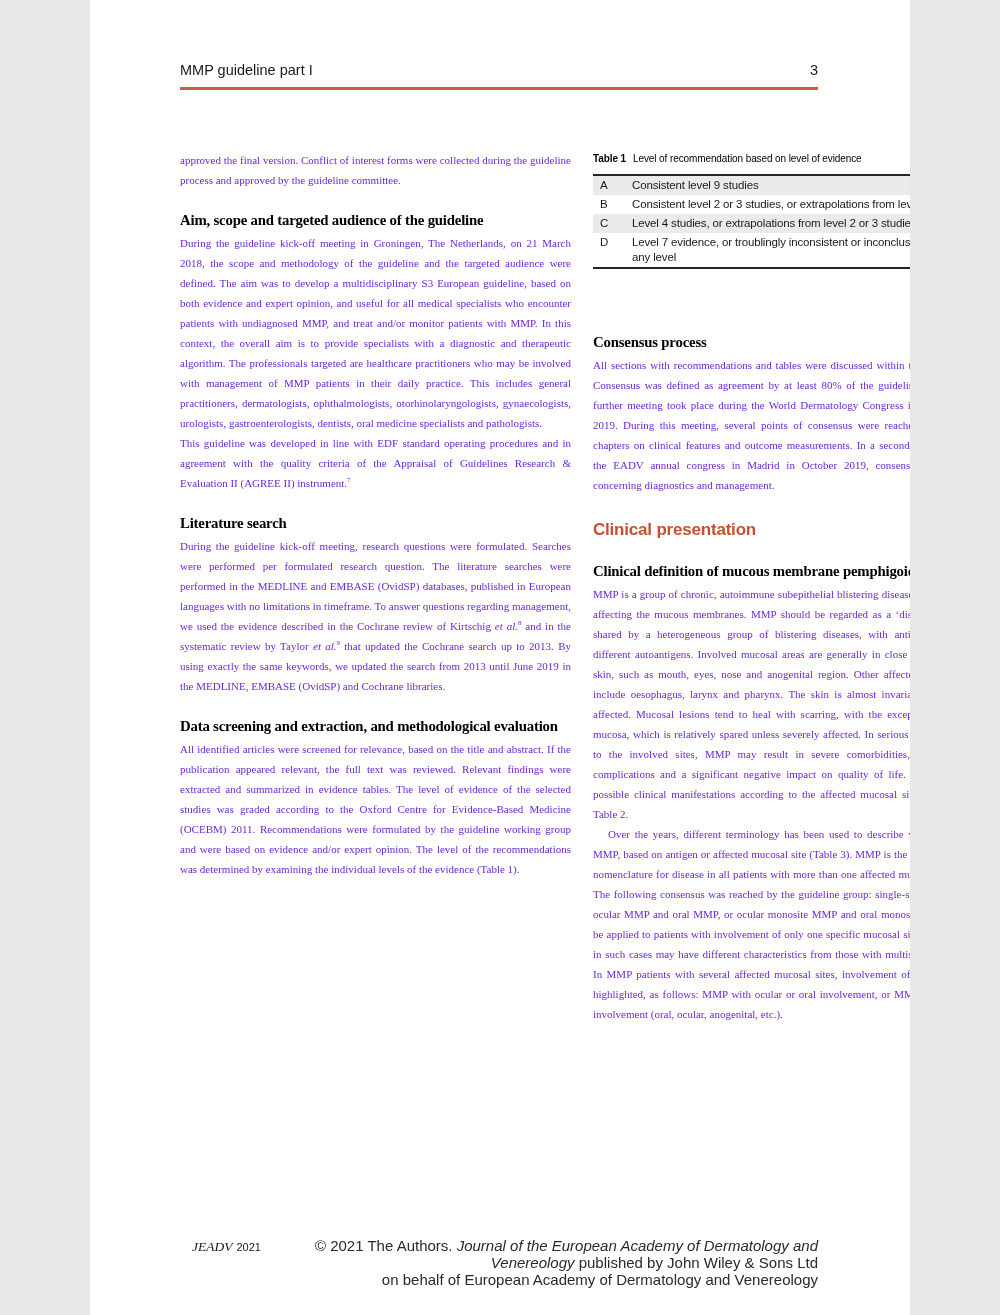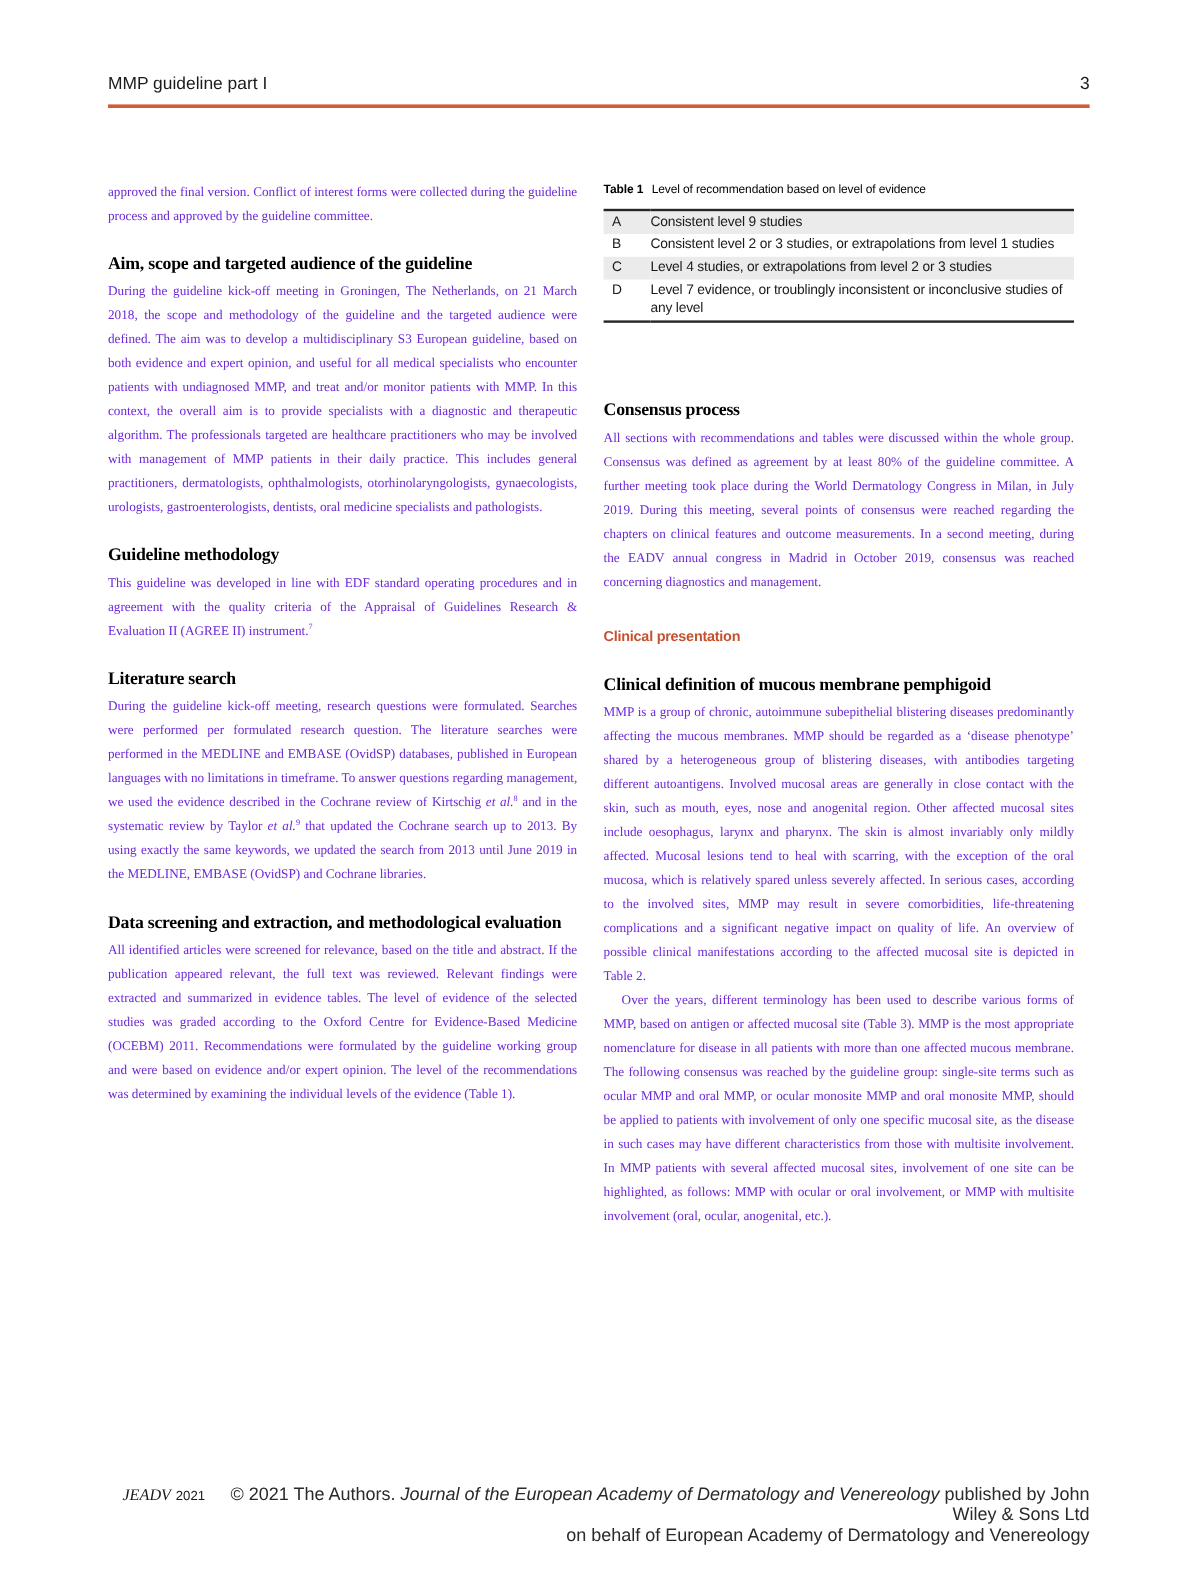--- a/index.html
+++ b/index.html
@@ -1,18 +1,18 @@
 <!DOCTYPE html>
 <html><head>
 <meta charset="utf-8">
 <style>
   html,body{margin:0;padding:0;background:#e8e8e8;}
   .page{
     position:relative;
-    width:1000px;height:1315px;
+    width:820px;height:1315px;
     background:#ffffff;
     margin:0 auto;
     overflow:hidden;
     font-family:"Liberation Serif", serif;
     color:#1f1f1f;
   }
   
   .page-header{position:absolute;left:90px;right:92px;top:62px;}
   .header-row{
     display:flex;justify-content:space-between;align-items:baseline;
@@ -37,21 +37,21 @@
   h3.sec{
     margin:21px 0 3px 0;
     font-family:Liberation Serif, serif;
     font-weight:bold;font-size:14.8px;line-height:19px;
     letter-spacing:-0.2px;color:#000;
   }
   h3.sec.mt-lg{margin-top:64px;}
   h2.orange{
     margin:24px 0 0 0;
     font-family:"Liberation Sans", sans-serif;
-    font-weight:bold;font-size:12px;line-height:22px;
+    font-weight:bold;font-size:17px;line-height:22px;
     color:#c5522e;letter-spacing:-0.2px;
   }
 
   sup{font-size:0.62em;line-height:0;vertical-align:super;}
 
   
   .table-block{margin:0 0 0 0;}
   .tcaption{
     font-family:"Liberation Sans", sans-serif;
     font-size:10px;line-height:18px;color:#000;
@@ -96,21 +96,20 @@
     </div>
     <div class="header-rule"></div>
   </header>
 
   <div class="col col-left">
     <p class="body">approved the final version. Conflict of interest forms were collected during the guideline process and approved by the guideline committee.</p>
 
     <h3 class="sec">Aim, scope and targeted audience of the guideline</h3>
     <p class="body">During the guideline kick-off meeting in Groningen, The Netherlands, on 21 March 2018, the scope and methodology of the guideline and the targeted audience were defined. The aim was to develop a multidisciplinary S3 European guideline, based on both evidence and expert opinion, and useful for all medical specialists who encounter patients with undiagnosed MMP, and treat and/or monitor patients with MMP. In this context, the overall aim is to provide specialists with a diagnostic and therapeutic algorithm. The professionals targeted are healthcare practitioners who may be involved with management of MMP patients in their daily practice. This includes general practitioners, dermatologists, ophthalmologists, otorhinolaryngologists, gynaecologists, urologists, gastroenterologists, dentists, oral medicine specialists and pathologists.</p>
 
-    <h3 class="sec">Guideline methodology</h3>
     <p class="body"><span>This guideline was developed in line with EDF standard operating procedures and in agreement with the quality criteria of the Appraisal of Guidelines Research &amp; Evaluation II (AGREE II) instrument.</span><sup>7</sup></p>
 
     <h3 class="sec">Literature search</h3>
     <p class="body"><span>During the guideline kick-off meeting, research questions were formulated. Searches were performed per formulated research question. The literature searches were performed in the MEDLINE and EMBASE (OvidSP) databases, published in European languages with no limitations in timeframe. To answer questions regarding management, we used the evidence described in the Cochrane review of Kirtschig </span><span style="font-style: italic;">et al.</span><sup>8</sup><span> and in the systematic review by Taylor </span><span style="font-style: italic;">et al.</span><sup>9</sup><span> that updated the Cochrane search up to 2013. By using exactly the same keywords, we updated the search from 2013 until June 2019 in the MEDLINE, EMBASE (OvidSP) and Cochrane libraries.</span></p>
 
     <h3 class="sec">Data screening and extraction, and methodological evaluation</h3>
     <p class="body">All identified articles were screened for relevance, based on the title and abstract. If the publication appeared relevant, the full text was reviewed. Relevant findings were extracted and summarized in evidence tables. The level of evidence of the selected studies was graded according to the Oxford Centre for Evidence-Based Medicine (OCEBM) 2011. Recommendations were formulated by the guideline working group and were based on evidence and/or expert opinion. The level of the recommendations was determined by examining the individual levels of the evidence (Table 1).</p>
   </div>
 
   <div class="col col-right">

